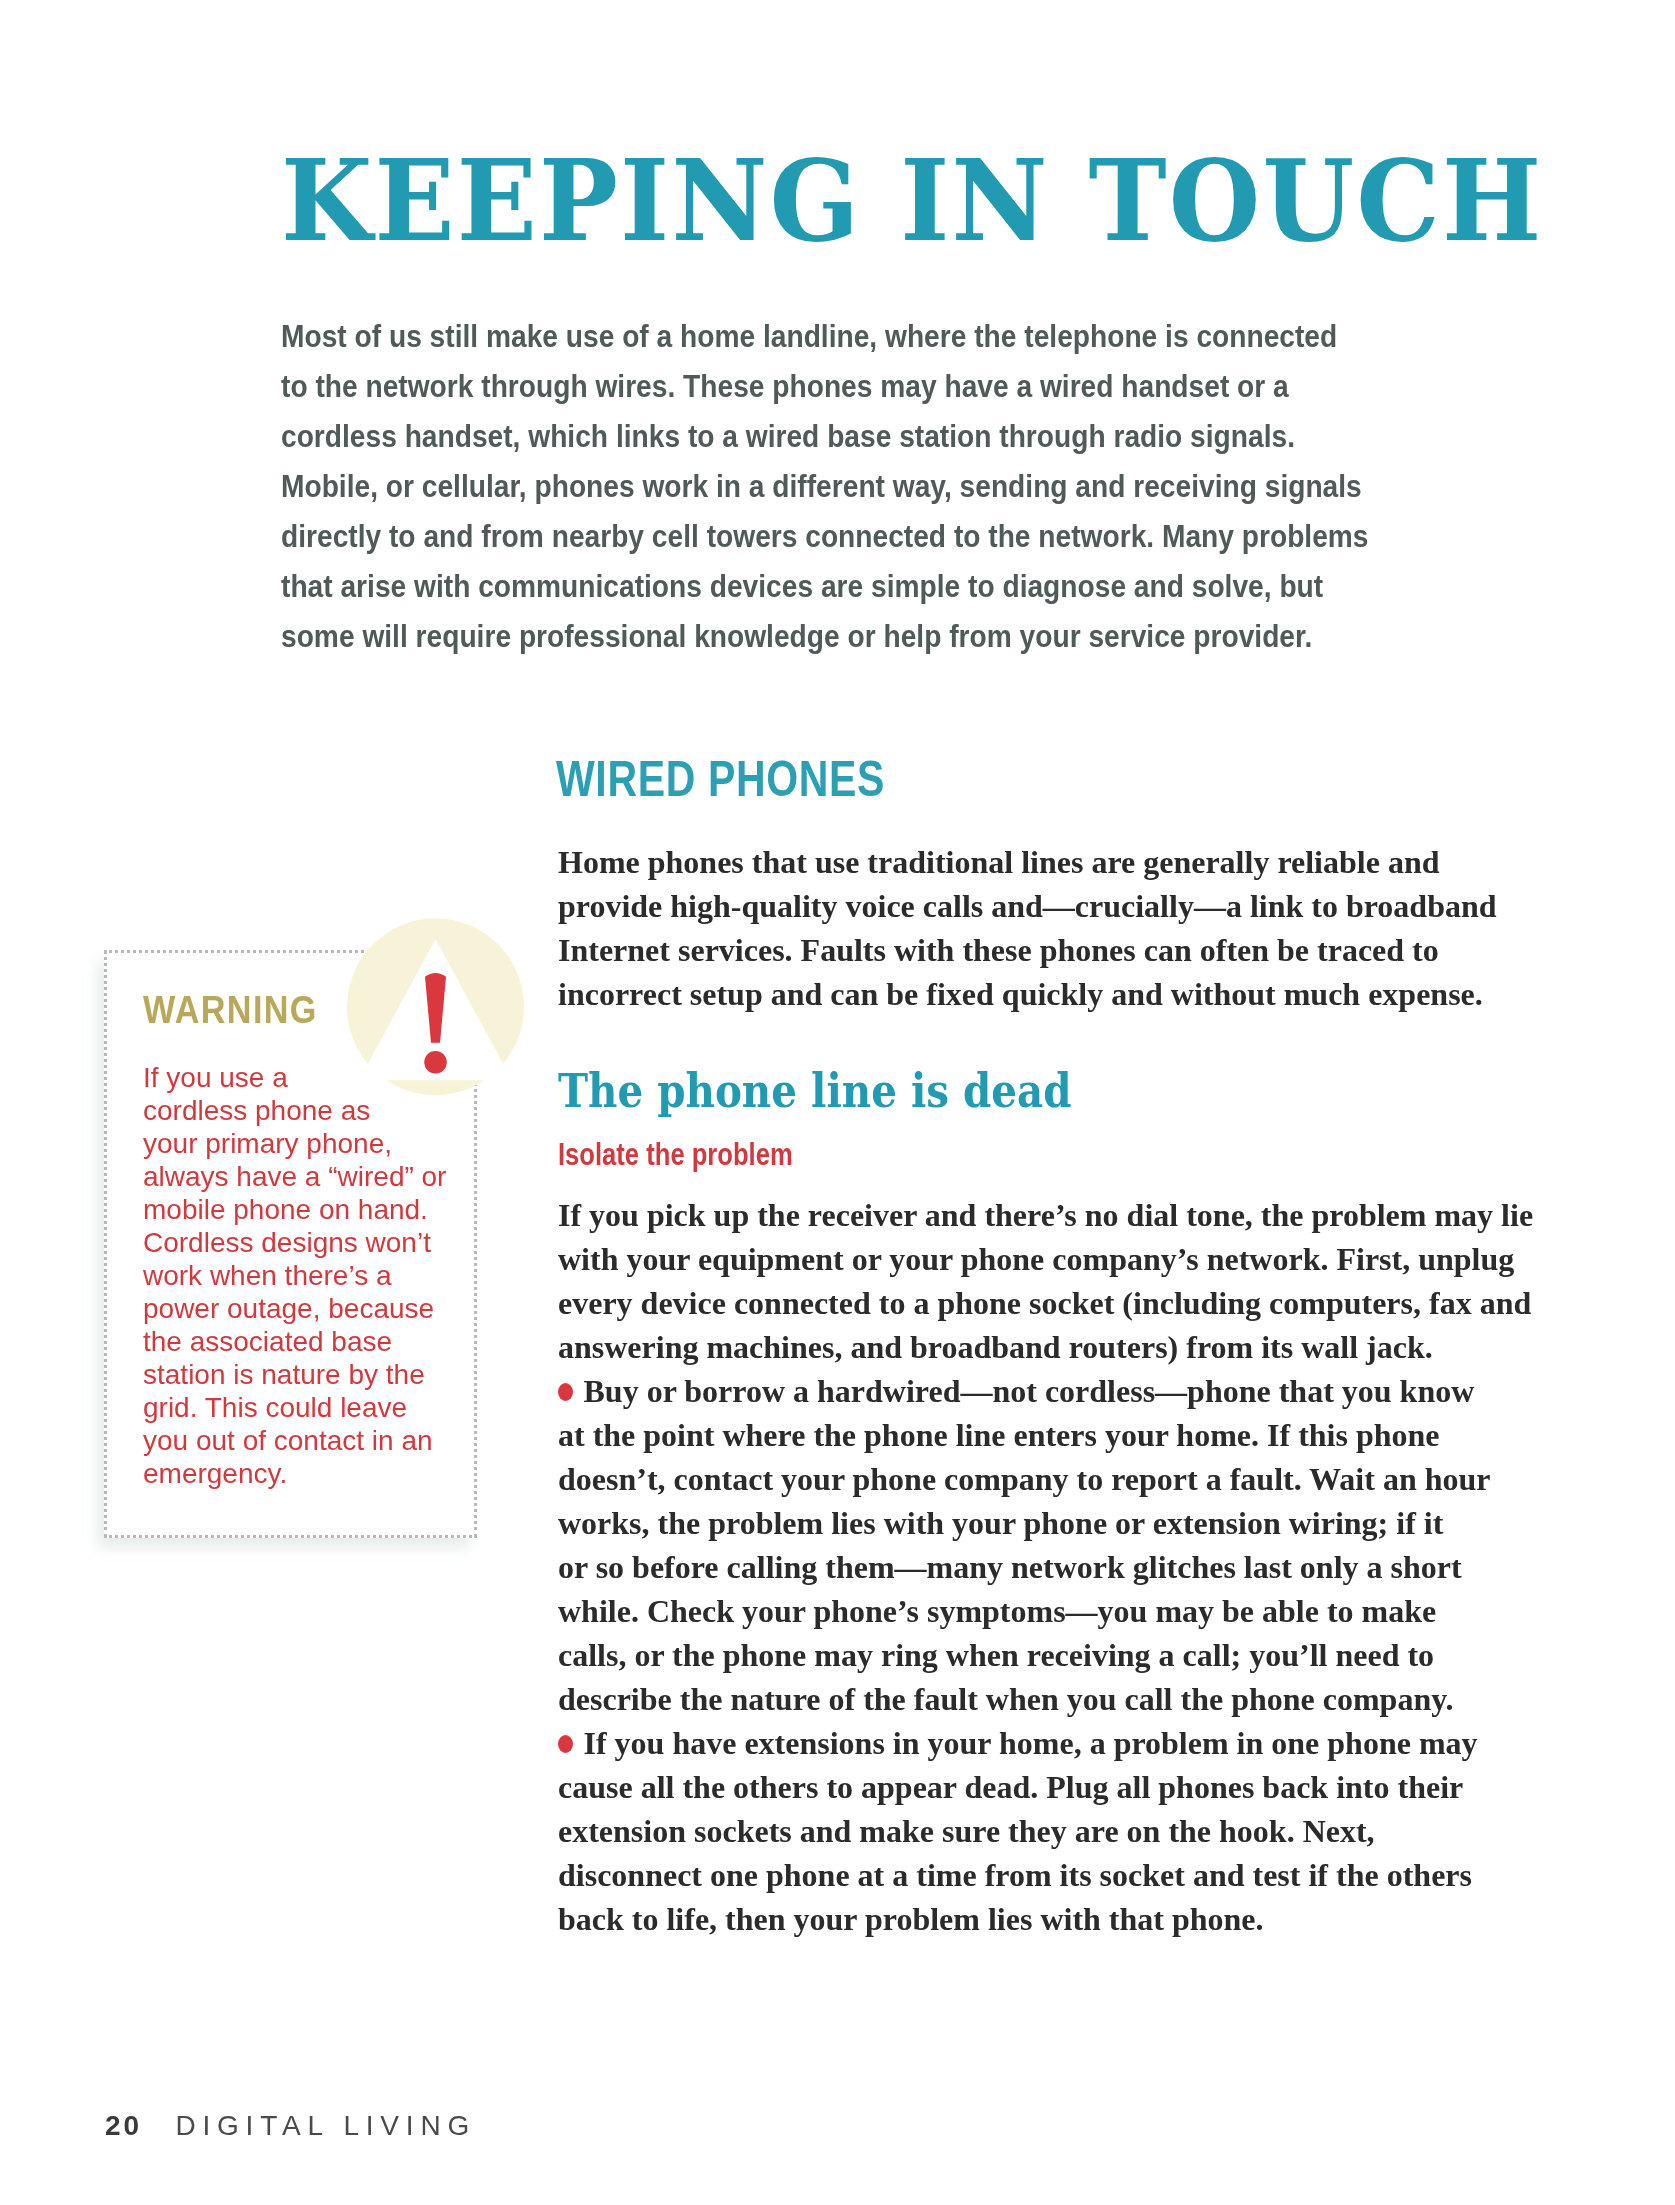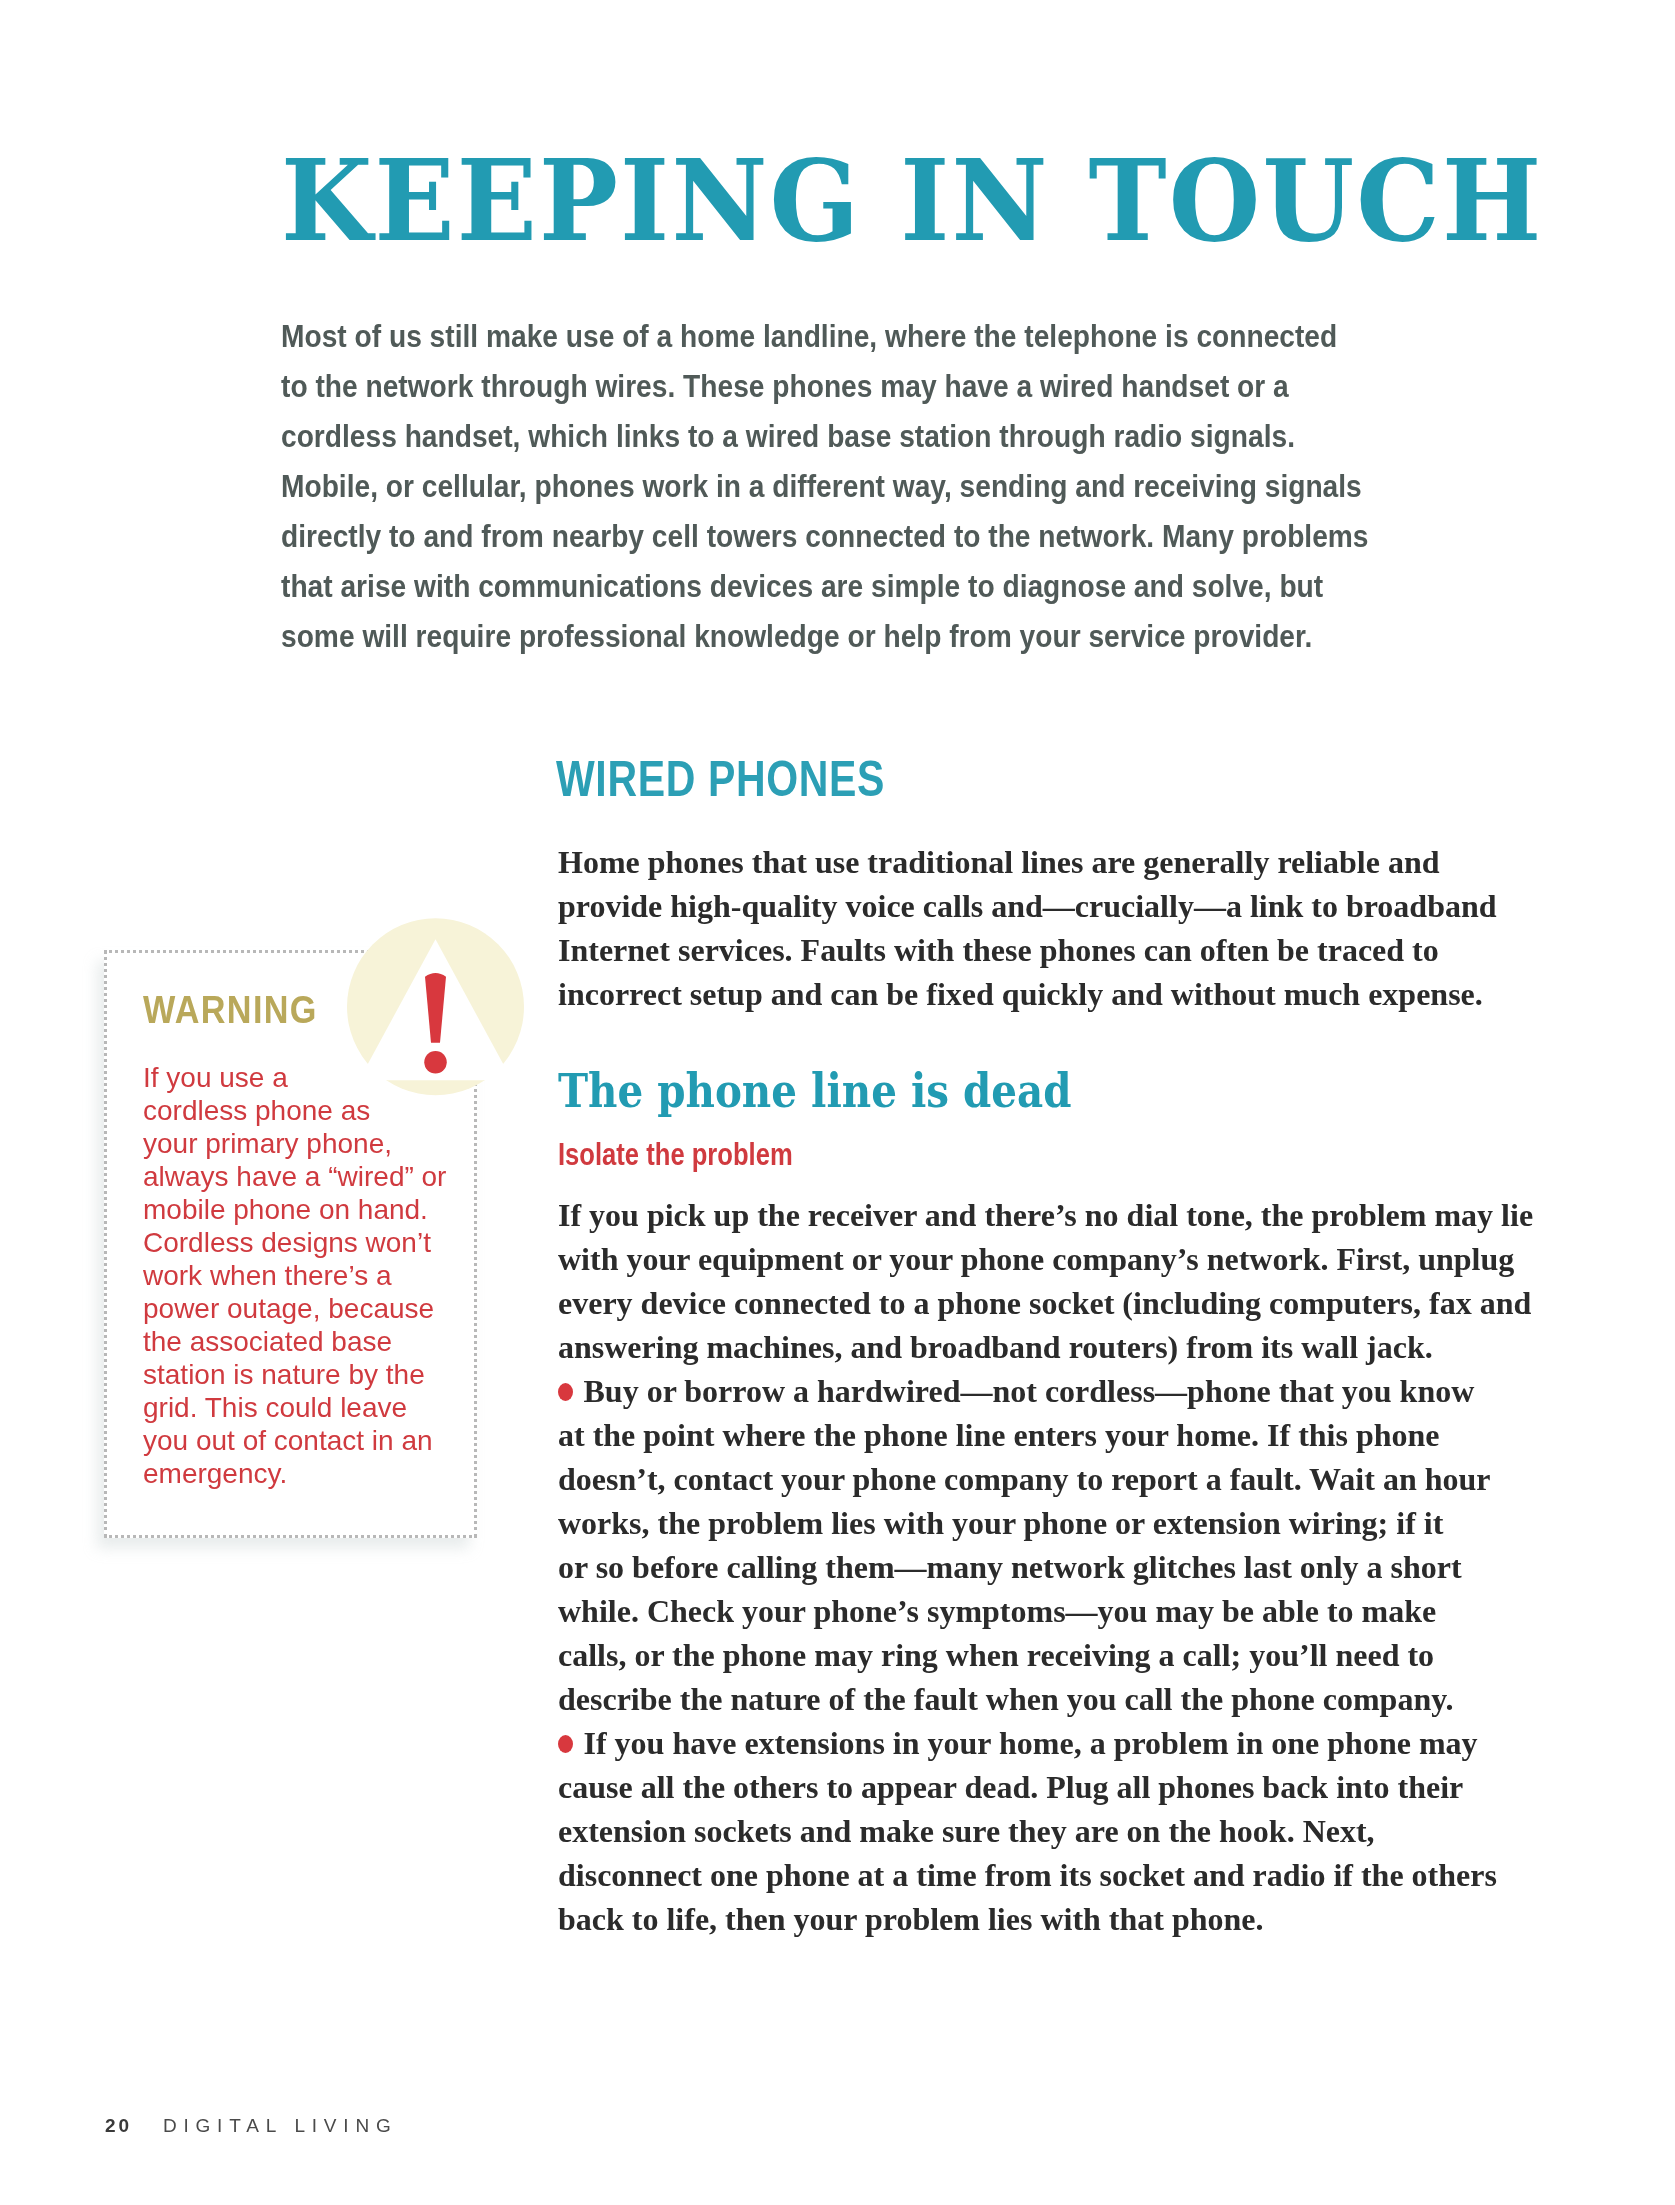--- a/index.html
+++ b/index.html
@@ -76,21 +76,21 @@
     }
     .warning-text {
       position: absolute; left: 143px; top: 1061px; width: 316px;
       font-family: "Liberation Sans", sans-serif; font-size: 28px;
       line-height: 33px; color: #d03a3f; margin: 0;
     }
     .warning-text span { display: block; white-space: nowrap; }
 
     .footer {
       position: absolute; left: 105px; top: 2111px;
-      font-family: "Liberation Sans", sans-serif; font-size: 19px;
+      font-family: "Liberation Sans", sans-serif; font-size: 28px;
       line-height: 30px; color: #3a3a3a; white-space: nowrap; text-align: center;
     }
     .footer .page-num { font-weight: bold; letter-spacing: 3px; margin-right: 25.5px; }
     .footer .book-title { letter-spacing: 6.8px; color: #4a4a4a; }
   </style>
 </head>
 <body>
 
 <h1 class="page-title">KEEPING IN TOUCH</h1>
 
@@ -151,21 +151,21 @@
     <span class="line"><span>at the point where the phone line enters your home. If this phone</span></span>
     <span class="line"><span>doesn’t, contact your phone company to report a fault. Wait an hour</span></span>
     <span class="line"><span>works, the problem lies with your phone or extension wiring; if it</span></span>
     <span class="line"><span>or so before calling them—many network glitches last only a short</span></span>
     <span class="line"><span>while. Check your phone’s symptoms—you may be able to make</span></span>
     <span class="line"><span>calls, or the phone may ring when receiving a call; you’ll need to</span></span>
     <span class="line"><span>describe the nature of the fault when you call the phone company.</span></span>
     <span class="line"><span class="bullet"></span><span>If you have extensions in your home, a problem in one phone may</span></span>
     <span class="line"><span>cause all the others to appear dead. Plug all phones back into their</span></span>
     <span class="line"><span>extension sockets and make sure they are on the hook. Next,</span></span>
-    <span class="line"><span>disconnect one phone at a time from its socket and radio if the others</span></span>
+    <span class="line"><span>disconnect one phone at a time from its socket and test if the others</span></span>
     <span class="line"><span>back to life, then your problem lies with that phone.</span></span>
   </div>
 
 <div class="footer">
   <span class="page-num">20</span>
   <span class="book-title">DIGITAL LIVING</span>
 </div>
 
 
 </body></html>

